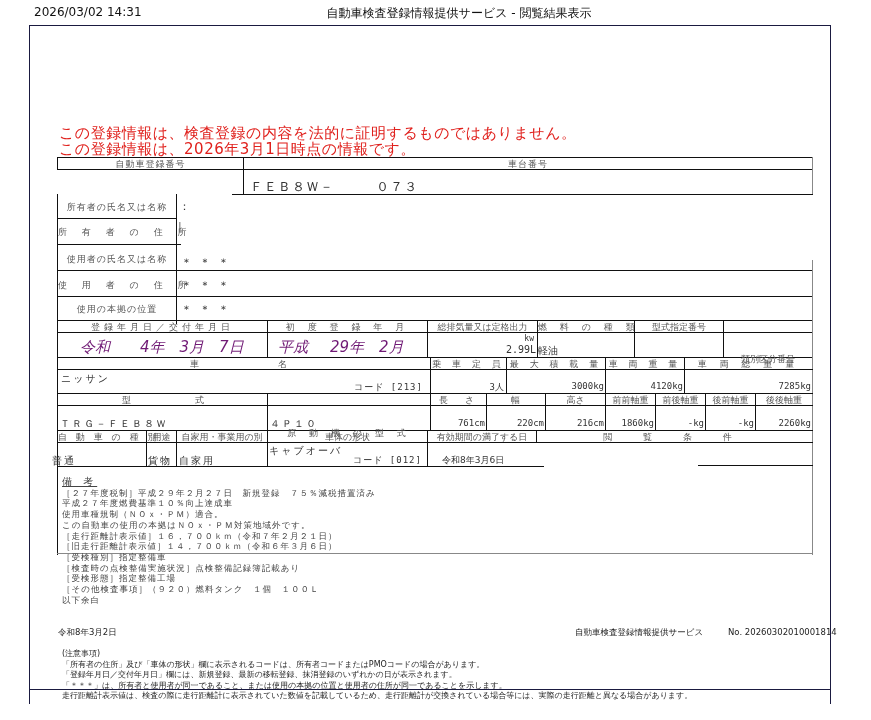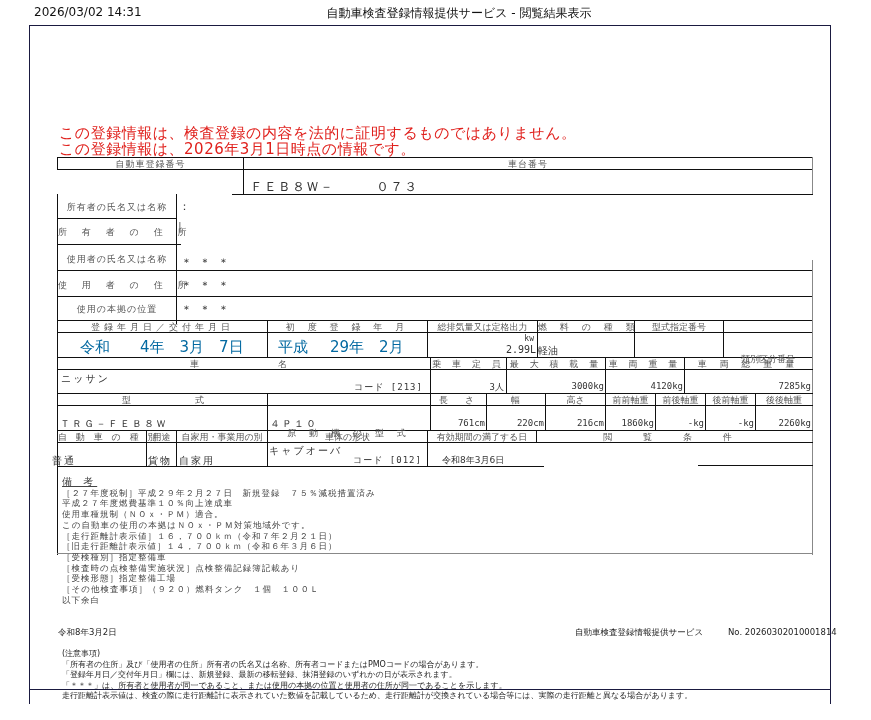--- a/index.html
+++ b/index.html
@@ -8,21 +8,21 @@
   .abs { position:absolute; }
   .hdr-time { left:34px; top:5px; font-size:12px; color:#111; }
   .hdr-title { left:0; width:808px; top:5px; font-size:12px; text-align:center; color:#111; padding-left:110px; box-sizing:border-box; }
   .frame { left:29px; top:25px; width:802px; height:679px; border:1px solid #1a1a40; border-bottom:none; box-sizing:border-box; }
   .frame-bottom { left:29px; top:689px; width:802px; height:1px; background:#1a1a40; }
   .warn { left:59px; font-size:15px; color:#e0201c; letter-spacing:0.5px; white-space:nowrap; }
   .ln { position:absolute; background:#111; }
   .lbl { position:absolute; font-size:9px; color:#555; text-align:center; white-space:nowrap; letter-spacing:1px; }
   .lbl-sp { letter-spacing:6px; }
   .val { position:absolute; font-size:11px; color:#333; white-space:nowrap; }
-  .val-big { font-size:15px; color:#0369a1; }
+  .val-big { font-size:15px; color:#701a75;font-style:italic; }
   .mono { font-family:"DejaVu Sans Mono","Liberation Mono", monospace; }
   .right { text-align:right; }
   .remarks { left:62px; top:477px; font-size:8.5px; color:#444; line-height:10.7px; letter-spacing:1px; white-space:pre; }
   .remarks-title { text-decoration:underline; font-size:10px; letter-spacing:4px; }
   .foot { font-size:8.5px; color:#222; white-space:nowrap; }
   .notes { left:62px; top:649px; font-size:8px; color:#222; line-height:10.5px; white-space:pre; }
 </style>
 </head>
 <body>
 
@@ -179,16 +179,16 @@
 <span>［検査時の点検整備実施状況］点検整備記録簿記載あり</span>
 <span>［受検形態］指定整備工場</span>
 <span>［その他検査事項］（９２０）燃料タンク　１個　１００Ｌ</span>
 <span>以下余白</span></div>
 
 <div class="abs foot" style="left:58px;top:627px;">令和8年3月2日</div>
 <div class="abs foot" style="left:575px;top:627px;">自動車検査登録情報提供サービス</div>
 <div class="abs foot" style="left:728px;top:627px;text-align:right;">No. 20260302010001814</div>
 
 <div class="abs notes"><span>(注意事項)</span>
-<span>「所有者の住所」及び「使用者の住所」所有者の氏名又は名称、所有者コードまたはPMOコードの場合があります。</span>
+<span>「所有者の住所」及び「車体の形状」欄に表示されるコードは、所有者コードまたはPMOコードの場合があります。</span>
 <span>「登録年月日／交付年月日」欄には、新規登録、最新の移転登録、抹消登録のいずれかの日が表示されます。</span>
 <span>「＊＊＊」は、所有者と使用者が同一であること、または使用の本拠の位置と使用者の住所が同一であることを示します。</span>
 <span>走行距離計表示値は、検査の際に走行距離計に表示されていた数値を記載しているため、走行距離計が交換されている場合等には、実際の走行距離と異なる場合があります。</span></div>
 
 </body></html>

